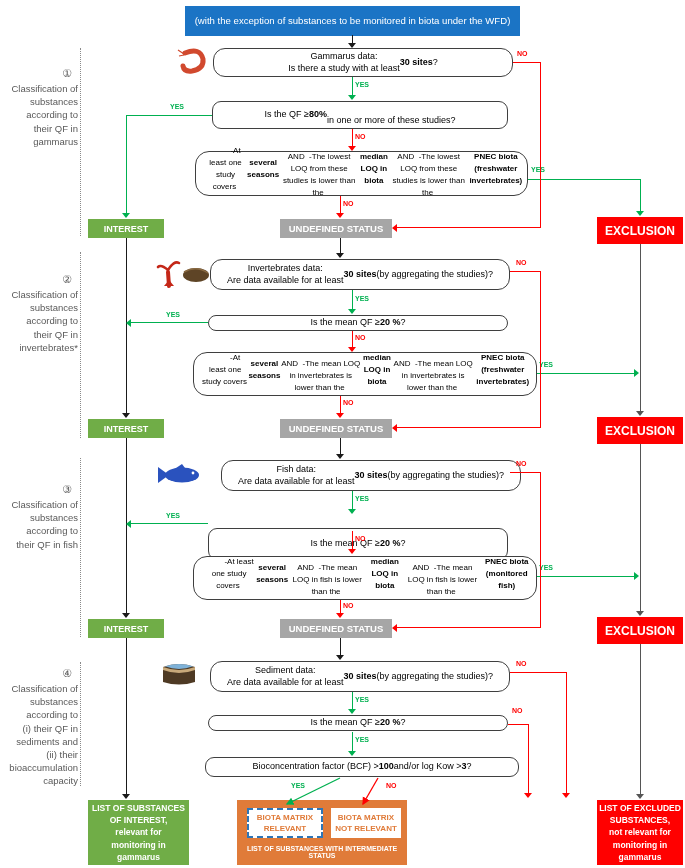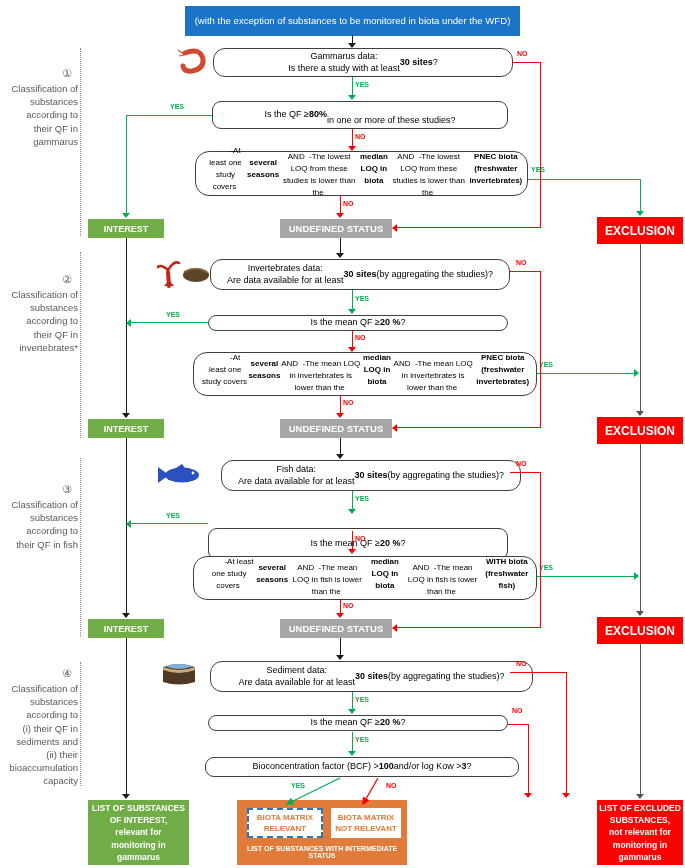--- a/index.html
+++ b/index.html
@@ -124,27 +124,27 @@
   <div class="fbox" style="left:210px;top:259px;width:300px;height:31px;">Invertebrates data:<br>Are data available for at least <b>30 sites</b> (by aggregating the studies)?</div>
   <div class="fbox small" style="left:208px;top:315px;width:300px;height:16px;">Is the mean QF ≥ <b>20 %</b>?</div>
   <div class="fbox crit" style="left:193px;top:352px;width:344px;height:44px;">         -At least one study covers <b>several seasons</b><br>AND  -The mean LOQ in invertebrates is lower than the <b>median LOQ in biota</b><br>AND  -The mean LOQ in invertebrates is lower than the <b>PNEC biota (freshwater invertebrates)</b></div>
 
   <div class="status interest" style="left:88px;top:419px;width:76px;height:19px;">INTEREST</div>
   <div class="status undef" style="left:280px;top:419px;width:112px;height:19px;">UNDEFINED STATUS</div>
   <div class="status excl" style="left:597px;top:417px;width:86px;height:27px;">EXCLUSION</div>
 
   <div class="fbox" style="left:221px;top:460px;width:300px;height:31px;">Fish data:<br>Are data available for at least <b>30 sites</b> (by aggregating the studies)?</div>
   <div class="fbox small" style="left:208px;top:528px;width:300px;height:32px;">Is the mean QF ≥ <b>20 %</b>?</div>
-  <div class="fbox crit" style="left:193px;top:556px;width:344px;height:44px;">         -At least one study covers <b>several seasons</b><br>AND  -The mean LOQ in fish is lower than the <b>median LOQ in biota</b><br>AND  -The mean LOQ in fish is lower than the <b>WITH biota (freshwater fish)</b></div>
+  <div class="fbox crit" style="left:193px;top:556px;width:344px;height:44px;">         -At least one study covers <b>several seasons</b><br>AND  -The mean LOQ in fish is lower than the <b>median LOQ in biota</b><br>AND  -The mean LOQ in fish is lower than the <b>PNEC biota (monitored fish)</b></div>
 
   <div class="status interest" style="left:88px;top:619px;width:76px;height:19px;">INTEREST</div>
   <div class="status undef" style="left:280px;top:619px;width:112px;height:19px;">UNDEFINED STATUS</div>
   <div class="status excl" style="left:597px;top:617px;width:86px;height:27px;">EXCLUSION</div>
 
-  <div class="fbox" style="left:210px;top:661px;width:323px;height:31px;">Sediment data:<br>Are data available for at least <b>30 sites</b> (by aggregating the studies)?</div>
+  <div class="fbox" style="left:210px;top:661px;width:300px;height:31px;">Sediment data:<br>Are data available for at least <b>30 sites</b> (by aggregating the studies)?</div>
   <div class="fbox small" style="left:208px;top:715px;width:300px;height:16px;">Is the mean QF ≥ <b>20 %</b>?</div>
   <div class="fbox small" style="left:205px;top:757px;width:314px;height:20px;">Bioconcentration factor (BCF) &gt; <b>100</b> and/or log Kow &gt; <b>3</b>?</div>
 
   <div class="bottom bgreen" style="left:88px;top:800px;width:101px;height:65px;">LIST OF SUBSTANCES<br>OF INTEREST,<br>relevant for<br>monitoring in<br>gammarus</div>
 
   <div class="bottom borange" style="left:237px;top:800px;width:170px;height:65px;"></div>
   <div class="inner-matrix dashed" style="left:247px;top:808px;width:76px;height:30px;">BIOTA MATRIX<br>RELEVANT</div>
   <div class="inner-matrix" style="left:331px;top:808px;width:70px;height:30px;">BIOTA MATRIX<br>NOT RELEVANT</div>
   <div class="orange-caption" style="left:239px;top:845px;width:166px;">LIST OF SUBSTANCES WITH INTERMEDIATE STATUS</div>
 

